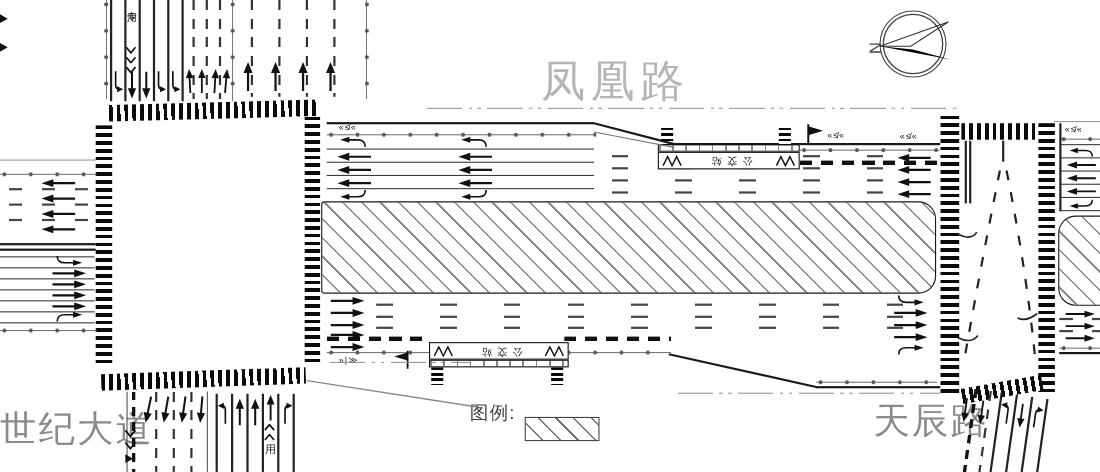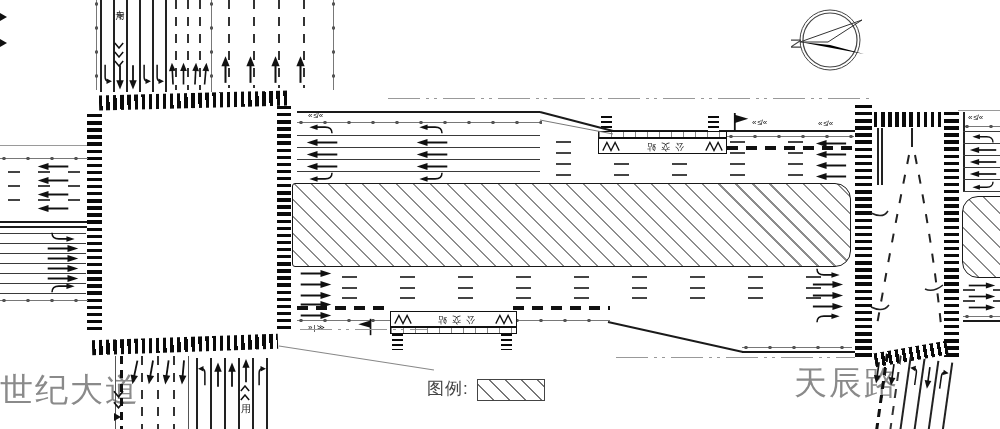--- a/index.html
+++ b/index.html
@@ -79,32 +79,33 @@
           <line x1="2" y1="1" x2="2" y2="21" stroke="#111" stroke-width="2"></line>
           <path d="M2 3 L17 7.5 L2 12 Z" fill="#111"></path>
         </symbol>
       <symbol id="flagl" viewBox="0 0 20 22">
           <line x1="18" y1="1" x2="18" y2="21" stroke="#111" stroke-width="2"></line>
           <path d="M18 3 L3 7.5 L18 12 Z" fill="#111"></path>
         </symbol>
     </defs>
   </svg>
 
+  <div class="el roadlabel" style="left:492px;top:46px;font-size:40px;color:#b5b5b5;letter-spacing:5px">凤凰路</div>
   <div class="el roadlabel" style="left:0px;top:368px;font-size:33px">世纪大道</div>
   <div class="el roadlabel" style="left:794px;top:361px;font-size:33px">天辰路</div>
 
   <svg class="el" style="left:786px;top:2px" width="80" height="74" viewBox="0 0 80 74">
     <circle cx="44" cy="38" r="27" fill="none" stroke="#444" stroke-width="1.2"></circle>
     <circle cx="44" cy="38" r="30" fill="none" stroke="#444" stroke-width="1"></circle>
     <polygon points="14,40 76,18 42,40" fill="none" stroke="#333" stroke-width="1"></polygon>
     <polygon points="14,40 78,52 44,43" fill="#000"></polygon>
     <text x="3" y="45" font-size="15" fill="#444" transform="rotate(-90 10 40)">N</text>
   </svg>
 
-  <div class="el" style="left:427px;top:377px;font-size:17px;color:#444;letter-spacing:1px">图例:</div>
+  <div class="el" style="left:427px;top:364px;font-size:17px;color:#444;letter-spacing:1px">图例:</div>
   <div class="el" style="left:477px;top:379px;width:66px;height:20px;background:repeating-linear-gradient(45deg,transparent 0 10px,#777 10px 11.4px);border:1px solid #444"></div>
 
   <div class="el cwh" style="left:99px;top:93px;width:190px;height:15px;transform:rotate(-1.5deg)"></div>
   <div class="el cwh" style="left:92px;top:337px;width:186px;height:15px;transform:rotate(-2deg)"></div>
   <div class="el cwv" style="left:87px;top:114px;width:15px;height:219px"></div>
   <div class="el cwv" style="left:277px;top:106px;width:14px;height:227px"></div>
 
   <div class="el postsv" style="left:93px;top:0;height:90px"></div>
   <div class="el vl" style="left:100px;top:0;height:92px"></div>
   <div class="el vl" style="left:113px;top:0;height:92px"></div>

